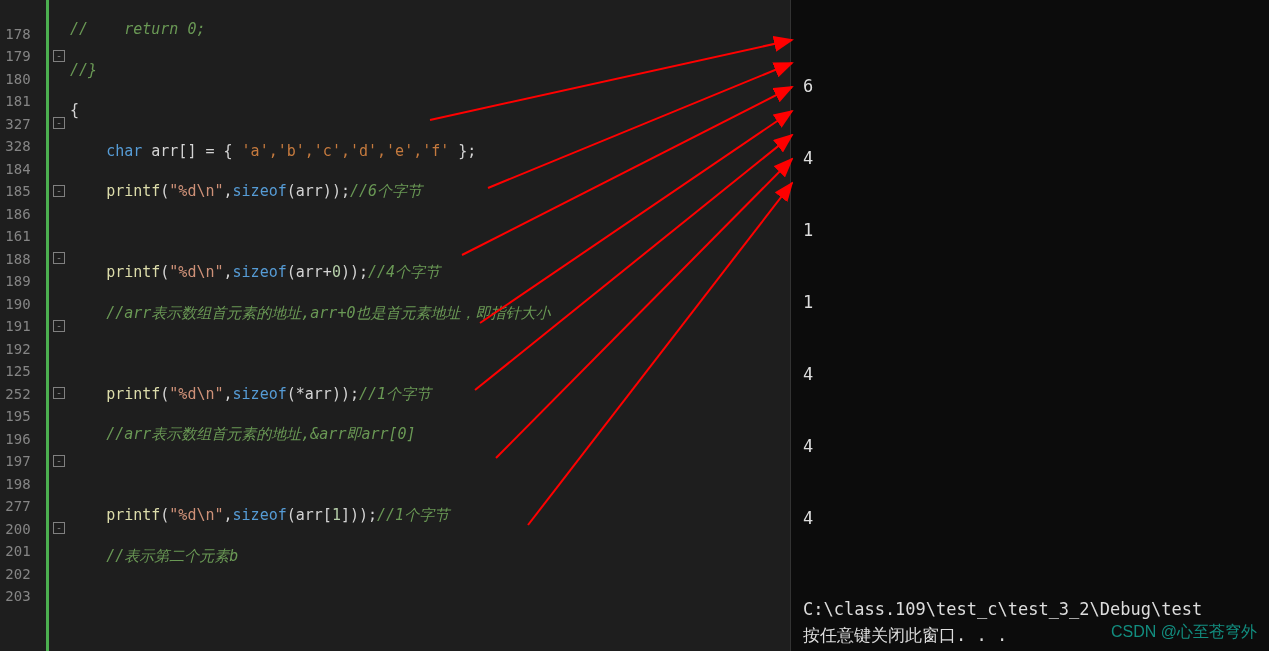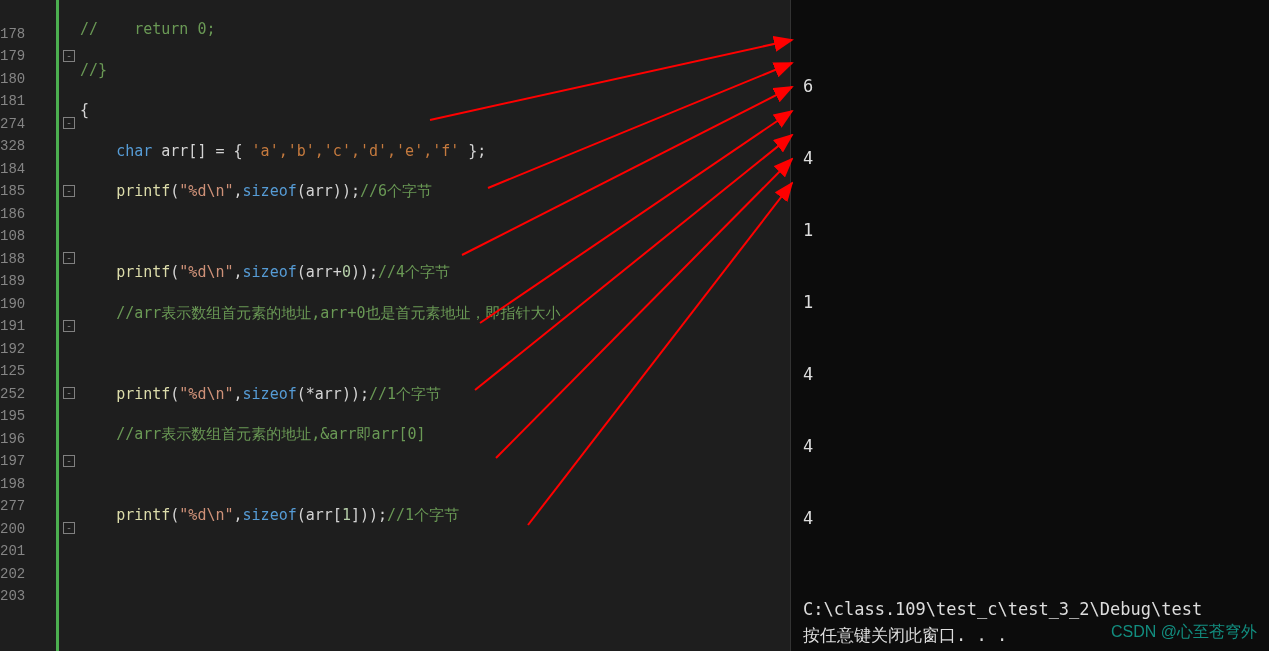--- a/index.html
+++ b/index.html
@@ -15,28 +15,27 @@
   }
   .editor {
     position: absolute;
     left: 0; top: 0;
     width: 790px;
     height: 651px;
     background: #1e1e1e;
     display: flex;
   }
   .gutter {
-    width: 56px;
+    width: 46px;
     padding-top: 0px;
-    text-align: left;
+    text-align: center;
     color: #858585;
     font-size: 14px;
     user-select: none;
     background: #1e1e1e;
-    font-family: Liberation Mono, monospace;
   }
   .gutter div { height: 22.5px; line-height: 22.5px; padding-right: 10px; }
   .fold-col {
     width: 24px;
     background: #1e1e1e;
     border-left: 3px solid #4caf50;
     position: relative;
   }
   .fold-mark {
     position: absolute;
@@ -53,21 +52,21 @@
     flex: 1;
     padding-top: 0px;
     white-space: pre;
     font-size: 15px;
   }
   .code-line { height: 22.5px; line-height: 22.5px; }
   .kw { color: #569cd6; }
   .fn { color: #dcdcaa; }
   .str { color: #ce9178; }
   .str2 { color: #c57a3e; }
-  .cm { color: #6a9955; }
+  .cm { color: #6a9955; font-style: italic; }
   .pn { color: #d4d4d4; }
   .nm { color: #b5cea8; }
 
   .console {
     position: absolute;
     left: 790px; top: 0;
     width: 479px;
     height: 651px;
     background: #0c0c0c;
     color: #ddd;
@@ -98,26 +97,26 @@
 </head>
 <body>
 
 <div class="editor">
   <div class="gutter">
     <div></div>
     <div>178</div>
     <div>179</div>
     <div>180</div>
     <div>181</div>
-    <div>274</div>
+    <div>327</div>
     <div>328</div>
     <div>184</div>
     <div>185</div>
     <div>186</div>
-    <div>108</div>
+    <div>161</div>
     <div>188</div>
     <div>189</div>
     <div>190</div>
     <div>191</div>
     <div>192</div>
     <div>125</div>
     <div>252</div>
     <div>195</div>
     <div>196</div>
     <div>197</div>
@@ -145,20 +144,21 @@
 <div class="code-line">    <span class="kw">char</span><span class="pn"> arr[] = { </span><span class="str2">'a',</span><span class="str2">'b',</span><span class="str2">'c',</span><span class="str2">'d',</span><span class="str2">'e',</span><span class="str2">'f'</span><span class="pn"> };</span></div>
 <div class="code-line">    <span class="fn">printf</span><span class="pn">(</span><span class="str">"%d\n"</span><span class="pn">,</span><span class="kw">sizeof</span><span class="pn">(arr));</span><span class="cm">//6个字节</span></div>
 <div class="code-line"></div>
 <div class="code-line">    <span class="fn">printf</span><span class="pn">(</span><span class="str">"%d\n"</span><span class="pn">,</span><span class="kw">sizeof</span><span class="pn">(arr+</span><span class="nm">0</span><span class="pn">));</span><span class="cm">//4个字节</span></div>
 <div class="code-line">    <span class="cm">//arr表示数组首元素的地址,arr+0也是首元素地址，即指针大小</span></div>
 <div class="code-line"></div>
 <div class="code-line">    <span class="fn">printf</span><span class="pn">(</span><span class="str">"%d\n"</span><span class="pn">,</span><span class="kw">sizeof</span><span class="pn">(*arr));</span><span class="cm">//1个字节</span></div>
 <div class="code-line">    <span class="cm">//arr表示数组首元素的地址,&amp;arr即arr[0]</span></div>
 <div class="code-line"></div>
 <div class="code-line">    <span class="fn">printf</span><span class="pn">(</span><span class="str">"%d\n"</span><span class="pn">,</span><span class="kw">sizeof</span><span class="pn">(arr[</span><span class="nm">1</span><span class="pn">]));</span><span class="cm">//1个字节</span></div>
+<div class="code-line">    <span class="cm">//表示第二个元素b</span></div>
 
 
 
 
 
 
 
 
 
 

